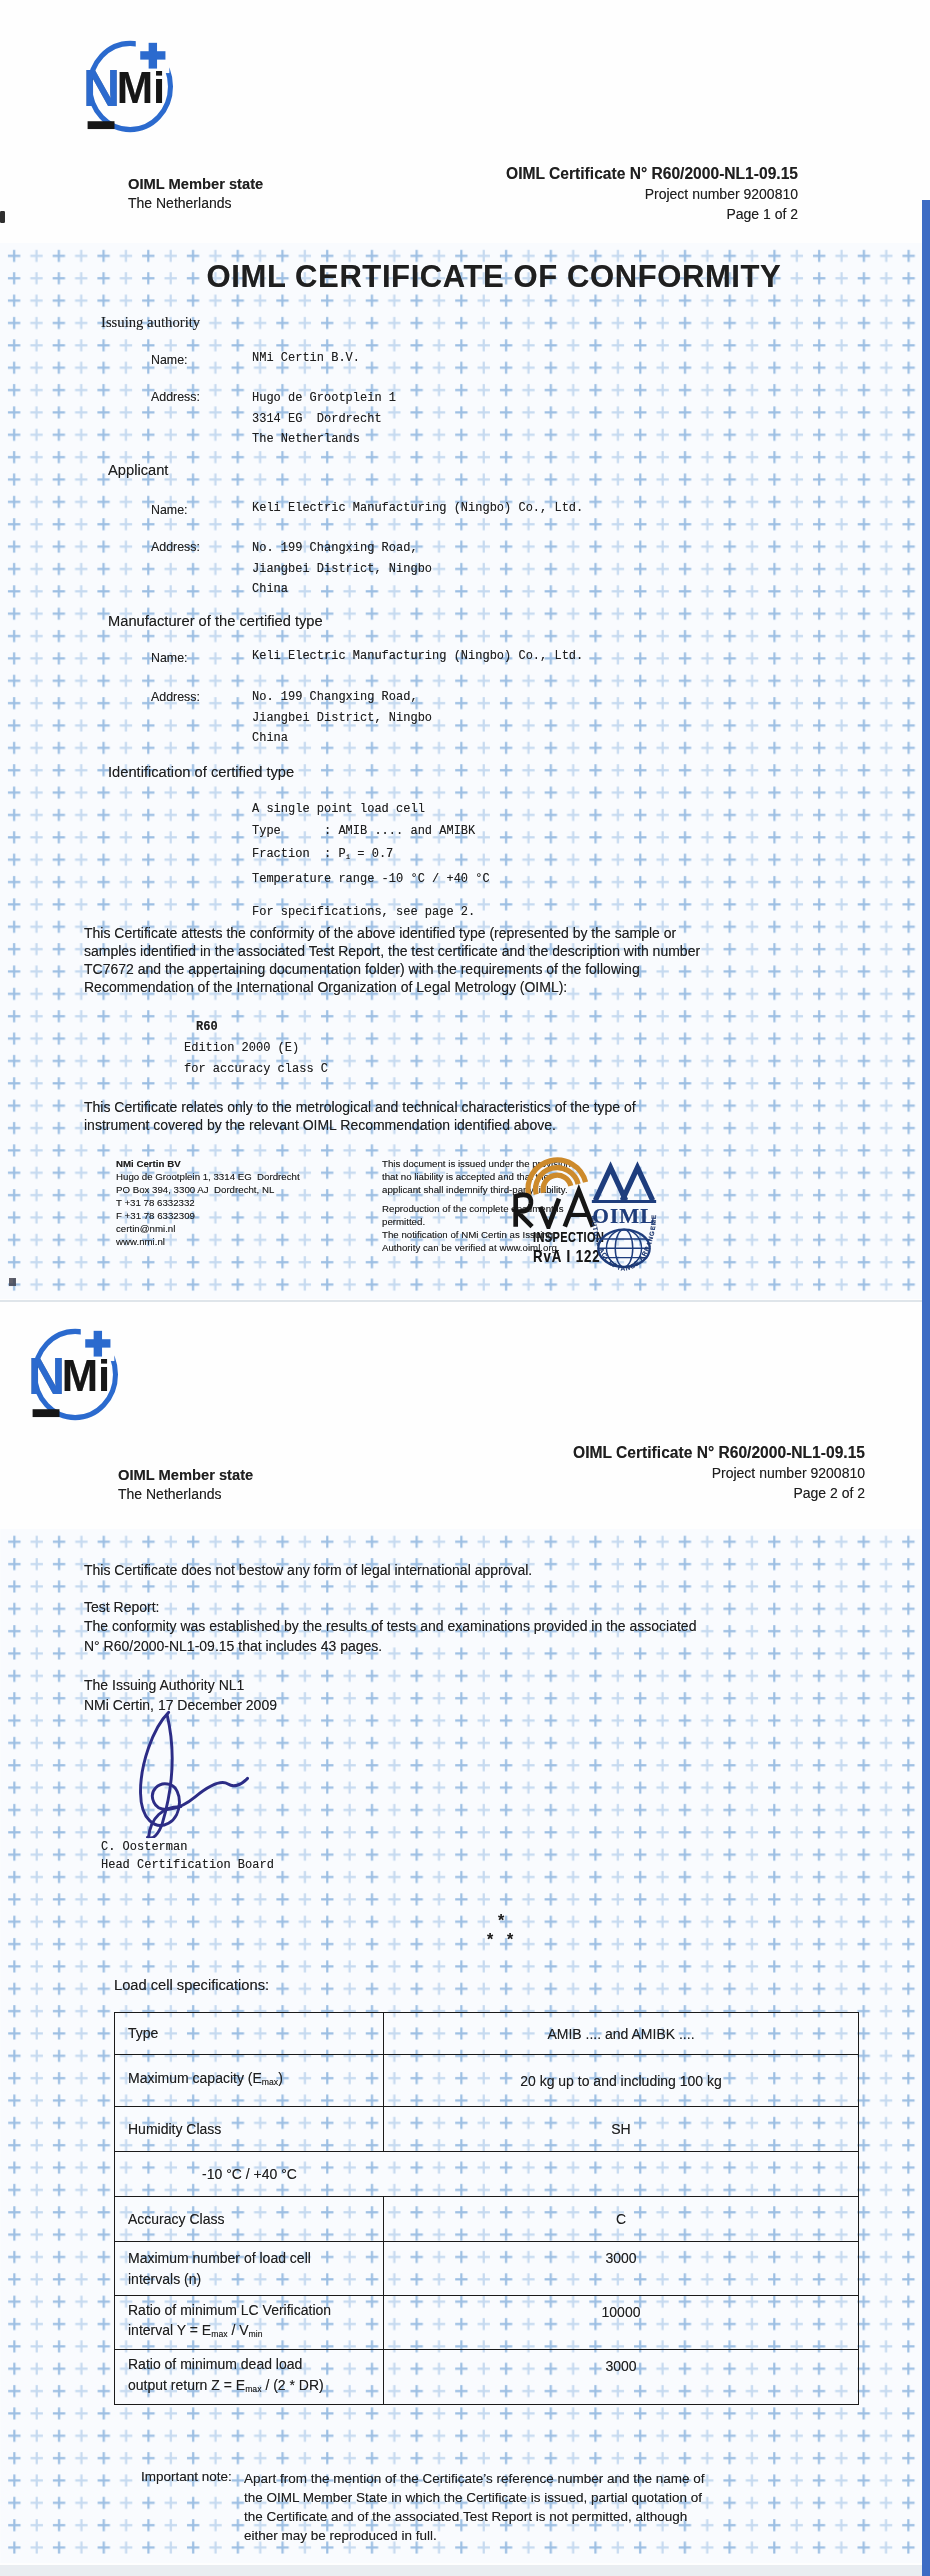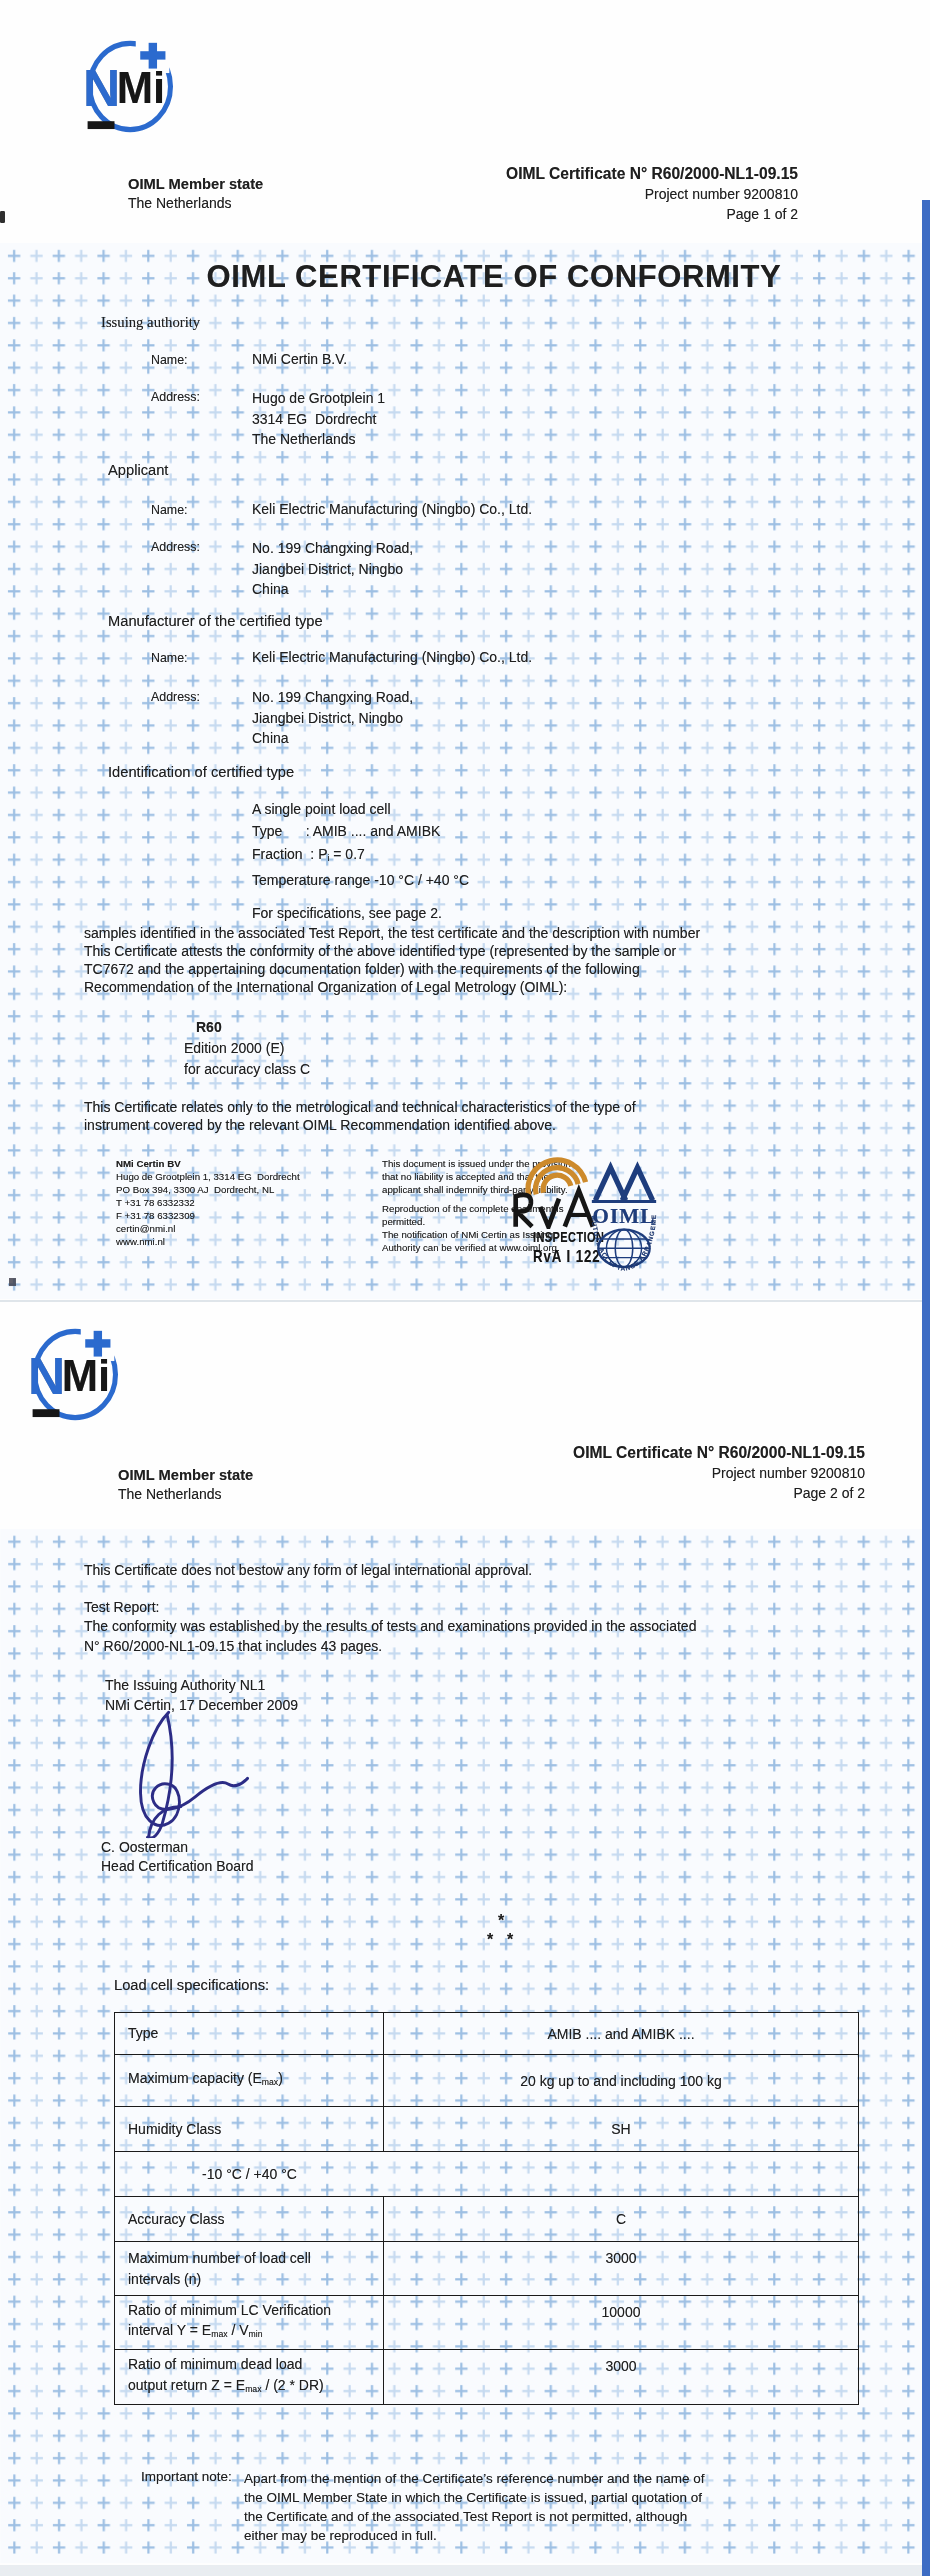--- a/index.html
+++ b/index.html
@@ -3,21 +3,21 @@
 <meta charset="utf-8">
 <style>
   html,body{margin:0;padding:0;background:#9a9a9a;}
   .doc{position:relative;width:931px;height:2576px;background:#fefefe;
        font-family:"Liberation Sans",sans-serif;color:#1f1f1f;overflow:hidden;
        text-shadow:0 0 0.2px rgba(20,20,20,.45);}
   .abs{position:absolute;}
   .b{font-weight:bold;}
   .t-heading{font-size:14.7px;}
   .t-label{font-size:12.4px;color:#242424;}
-  .t-value{font-size:14px;white-space:nowrap;}
+  .t-value{font-size:12px;white-space:nowrap;font-family:Liberation Mono, monospace;}
   .t-body{font-size:14px;white-space:nowrap;}
   .t-small{font-size:9.7px;white-space:nowrap;}
   .addr .line{line-height:20.6px;}
   .body-block .line{line-height:18px;}
   .id-block .line{line-height:22.4px;}
   .small-block .line{line-height:13px;}
   .note-block .line{line-height:19px;font-size:13.5px;white-space:nowrap;}
   .conf-block .line{line-height:19.4px;}
   .iss-block .line{line-height:20px;}
   .hdr-right{text-align:right;}
@@ -145,22 +145,22 @@
     <div class="abs t-heading" style="left:108px;top:764px;">Identification of certified type</div>
     <div class="abs t-value id-block" style="left:252px;top:798px;">
         <div class="line">A single point load cell</div>
         <div class="line">Type&nbsp;&nbsp;&nbsp;&nbsp;&nbsp;&nbsp;: AMIB .... and AMIBK</div>
         <div class="line"><span>Fraction&nbsp;&nbsp;: P</span><sub>i</sub><span> = 0.7</span></div>
         <div class="line">Temperature range -10 °C / +40 °C</div>
       </div>
     <div class="abs t-value" style="left:252px;top:905px;">For specifications, see page 2.</div>
 
     <div class="abs t-body body-block" style="left:84px;top:924px;">
+        <div class="line">This Certificate attests the conformity of the above identified type (represented by the sample or</div>
         <div class="line">samples identified in the associated Test Report, the test certificate and the description with number</div>
-        <div class="line">This Certificate attests the conformity of the above identified type (represented by the sample or</div>
         <div class="line">TC7672 and the appertaining documentation folder) with the requirements of the following</div>
         <div class="line">Recommendation of the International Organization of Legal Metrology (OIML):</div>
       </div>
 
     <div class="abs" style="left:184px;top:1017px;">
       <div class="t-value b" style="line-height:21px;padding-left:12px;">R60</div>
       <div class="t-value" style="line-height:21px;">Edition 2000 (E)</div>
       <div class="t-value" style="line-height:21px;">for accuracy class C</div>
     </div>
 
@@ -258,21 +258,21 @@
     </div>
 
     <div class="abs t-body" style="left:84px;top:1562px;">This Certificate does not bestow any form of legal international approval.</div>
 
     <div class="abs t-body conf-block" style="left:84px;top:1598px;">
         <div class="line">Test Report:</div>
         <div class="line">The conformity was established by the results of tests and examinations provided in the associated</div>
         <div class="line">N° R60/2000-NL1-09.15 that includes 43 pages.</div>
       </div>
 
-    <div class="abs t-body iss-block" style="left:84px;top:1675px;margin-left:21px;">
+    <div class="abs t-body iss-block" style="left:84px;top:1675px;">
         <div class="line">The Issuing Authority NL1</div>
         <div class="line">NMi Certin, 17 December 2009</div>
       </div>
 
     <svg class="abs" style="left:88px;top:1706px;" width="224" height="132" viewBox="0 0 380 225">
       <g fill="none" stroke="#2c2c86" stroke-width="5" stroke-linecap="round" transform="rotate(-6 150 120)">
         <path d="M148,10 C118,34 90,95 86,142 C82,186 104,208 128,198 C154,187 158,143 138,133 C119,124 100,140 107,160 C114,181 148,178 178,158 C204,141 224,133 236,142 C244,149 257,147 270,136"></path>
         <path d="M145,14 C152,68 146,128 118,196 C110,215 98,224 90,218"></path>
         <path d="M92,218 C98,186 122,168 152,172"></path>
       </g>

